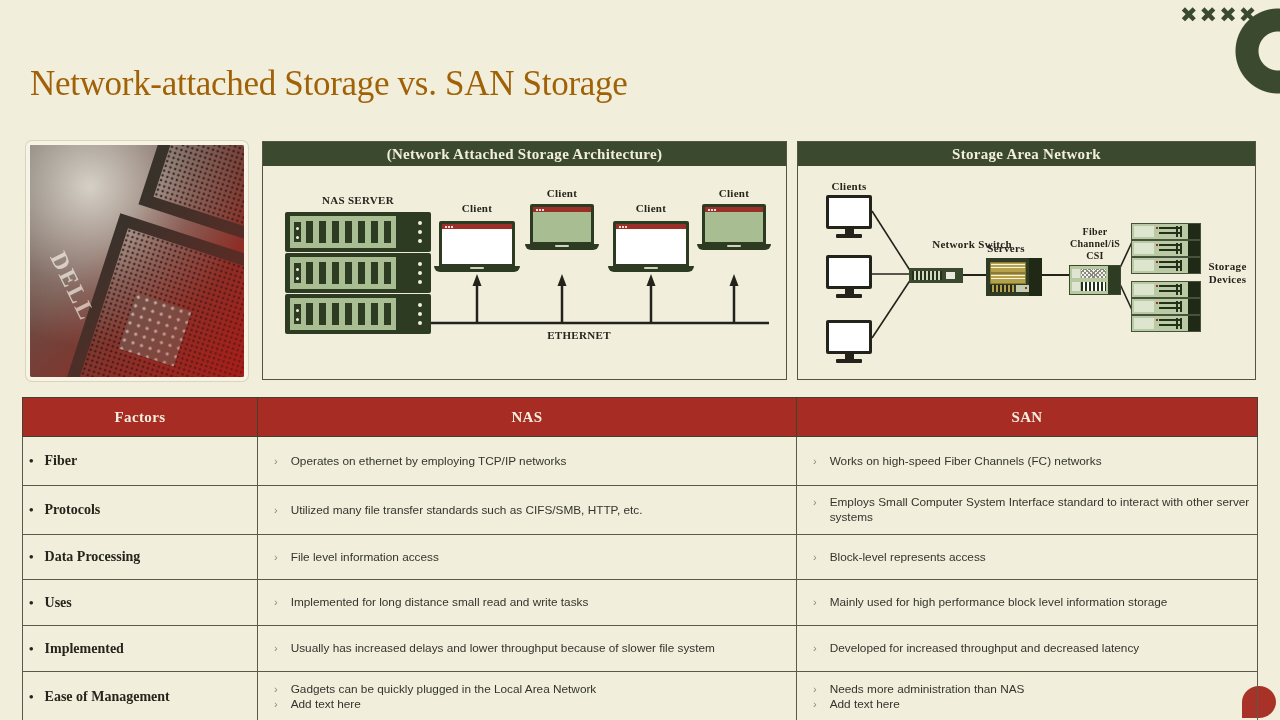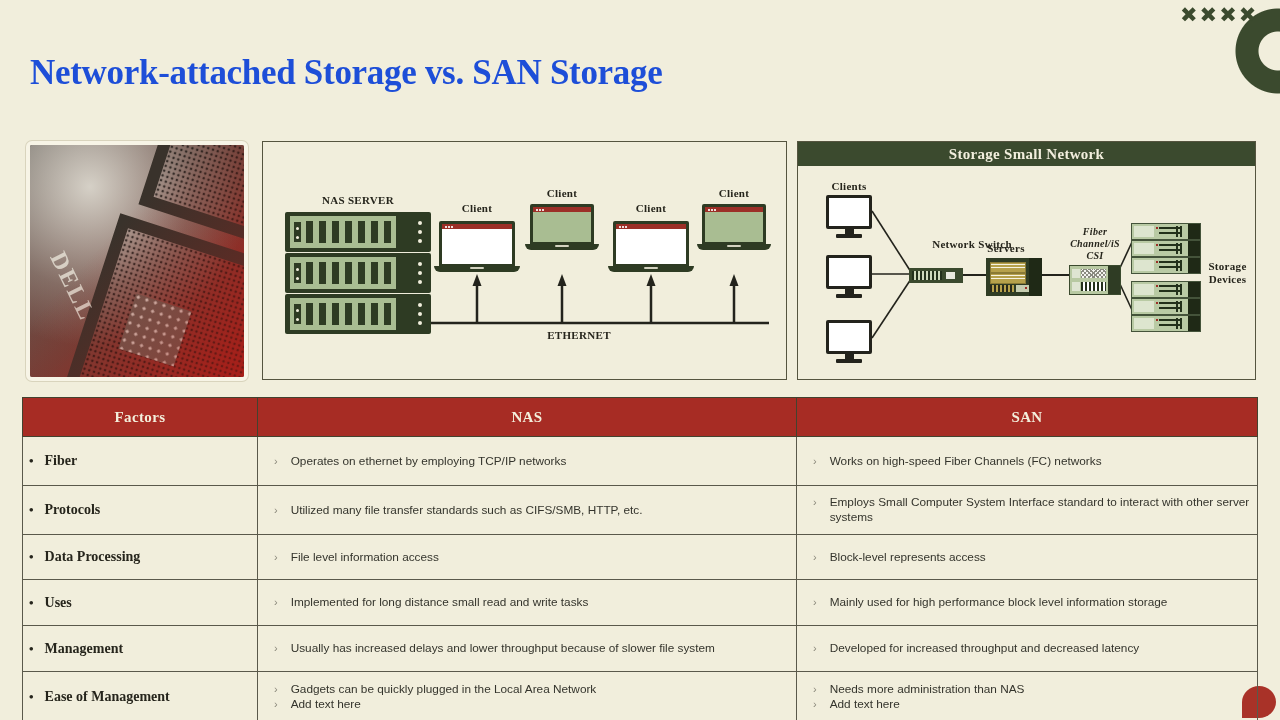--- a/index.html
+++ b/index.html
@@ -9,23 +9,23 @@
 
   
   .x-row{position:absolute;left:1180px;top:3px;display:flex;gap:2px;color:#3b4a2e;
          font-size:21px;font-weight:bold;z-index:3;}
   .ring{position:absolute;left:1235px;top:8px;width:86px;height:86px;z-index:2;
         background:radial-gradient(circle at 50% 50%, rgba(0,0,0,0) 0 19px, #3b4a2e 20px 42px, rgba(0,0,0,0) 43px);}
   .corner-drop{position:absolute;left:1242px;top:686px;width:34px;height:32px;
         background:#a93228;border-radius:50% 50% 50% 0;}
 
   
-  .title{position:absolute;left:30px;top:30px;width:1140px;
-         font-family:"Liberation Serif","DejaVu Serif",serif;font-weight:bold;
-         font-size:35px;letter-spacing:-0.3px;color:#1d4ed8;}
+  .title{position:absolute;left:30px;top:41px;width:1140px;
+         font-family:"Liberation Serif","DejaVu Serif",serif;font-weight:normal;
+         font-size:35px;letter-spacing:-0.3px;color:#a16207;}
   .subtitle{position:absolute;left:30px;top:86px;width:1200px;font-size:11.6px;
             line-height:1.4;color:#4b4a3f;}
 
   
   .photo{position:absolute;left:26px;top:141px;width:214px;height:232px;
          border:4px solid #f7f4e6;border-radius:6px;overflow:hidden;
          background:#4a443e;box-shadow:0 0 0 1px #d9d4bd;}
   .photo .ph-base{position:absolute;inset:0;
      background:
        radial-gradient(circle at 28% 18%, rgba(225,222,212,.9), rgba(175,172,162,.35) 42%, rgba(0,0,0,0) 65%),
@@ -161,20 +161,21 @@
   <div class="photo">
     <div class="ph-base"></div>
     <div class="socket s2"></div>
     <div class="socket s1"></div>
     <div class="socket-core"></div>
     <div class="ph-brand">DELL</div>
     <div class="ph-tint"></div>
   </div>
 
   <div class="panel nas">
+    <div class="panel-head">(Network Attached Storage Architecture)</div>
 
     <svg class="panel-svg" width="523" height="237" viewBox="0 0 523 237">
       <line x1="168" y1="181" x2="506" y2="181" stroke="#23231c" stroke-width="2.5"></line>
       <line x1="214" y1="181" x2="214" y2="144" stroke="#23231c" stroke-width="2.5"></line>
       <polygon points="209.5,144 218.5,144 214,132" fill="#23231c"></polygon>
       <line x1="299" y1="181" x2="299" y2="144" stroke="#23231c" stroke-width="2.5"></line>
       <polygon points="294.5,144 303.5,144 299,132" fill="#23231c"></polygon>
       <line x1="388" y1="181" x2="388" y2="144" stroke="#23231c" stroke-width="2.5"></line>
       <polygon points="383.5,144 392.5,144 388,132" fill="#23231c"></polygon>
       <line x1="471" y1="181" x2="471" y2="144" stroke="#23231c" stroke-width="2.5"></line>
@@ -246,21 +247,21 @@
       <div class="lap-screen">
           <div class="lap-bar"></div>
         </div>
         <div class="lap-base"></div>
     </div>
 
     <div class="dlabel" style="left:266px;top:187px;width:100px;">ETHERNET</div>
   </div>
 
   <div class="panel san">
-    <div class="panel-head">Storage Small Network</div>
+    <div class="panel-head">Storage Area Network</div>
 
     <svg class="panel-svg" width="457" height="237" viewBox="0 0 457 237">
       <line x1="74" y1="69" x2="113" y2="130" stroke="#23231c" stroke-width="1.6"></line>
       <line x1="74" y1="132" x2="113" y2="132" stroke="#23231c" stroke-width="1.6"></line>
       <line x1="74" y1="196" x2="113" y2="137" stroke="#23231c" stroke-width="1.6"></line>
       <line x1="165" y1="133" x2="188" y2="133" stroke="#23231c" stroke-width="2"></line>
       <line x1="244" y1="133" x2="271" y2="133" stroke="#23231c" stroke-width="2"></line>
       <line x1="321" y1="128" x2="334" y2="100" stroke="#23231c" stroke-width="1.6"></line>
       <line x1="321" y1="140" x2="334" y2="168" stroke="#23231c" stroke-width="1.6"></line>
     </svg>
@@ -291,21 +292,21 @@
 
     <div class="dlabel" style="left:178px;top:100px;width:60px;">Servers</div>
     <div class="servers-box">
       <i class="sv-slat s1"></i>
         <i class="sv-slat s2"></i>
         <i class="sv-strip"></i>
         <i class="sv-chip2"></i>
         <i class="sv-dark"></i>
     </div>
 
-    <div class="dlabel" style="left:263px;top:84px;width:68px;font-size:10px;font-style:italic;">Fiber Channel/iS CSI</div>
+    <div class="dlabel" style="left:263px;top:84px;width:68px;font-size:10px;">Fiber Channel/iS CSI</div>
     <div class="fc-dev">
       <i class="fc-chip c1"></i>
         <i class="fc-hatch"></i>
         <i class="fc-chip c2"></i>
         <i class="fc-stripes"></i>
         <i class="fc-dark"></i>
     </div>
 
     <div class="st-unit st-u1">
       <i class="st-panel"></i>
@@ -439,21 +440,21 @@
               <div class="cell-line">
                 <span class="chev">›</span>
                 <span>Mainly used for high performance block level information storage</span>
               </div>
             </td>
         </tr>
         <tr class="r5">
           <td class="factor">
               <div class="fct">
                 <span class="dot">•</span>
-                <span>Management</span>
+                <span>Implemented</span>
               </div>
             </td>
           <td>
               <div class="cell-line">
                 <span class="chev">›</span>
                 <span>Usually has increased delays and lower throughput because of slower file system</span>
               </div>
             </td>
           <td>
               <div class="cell-line">

